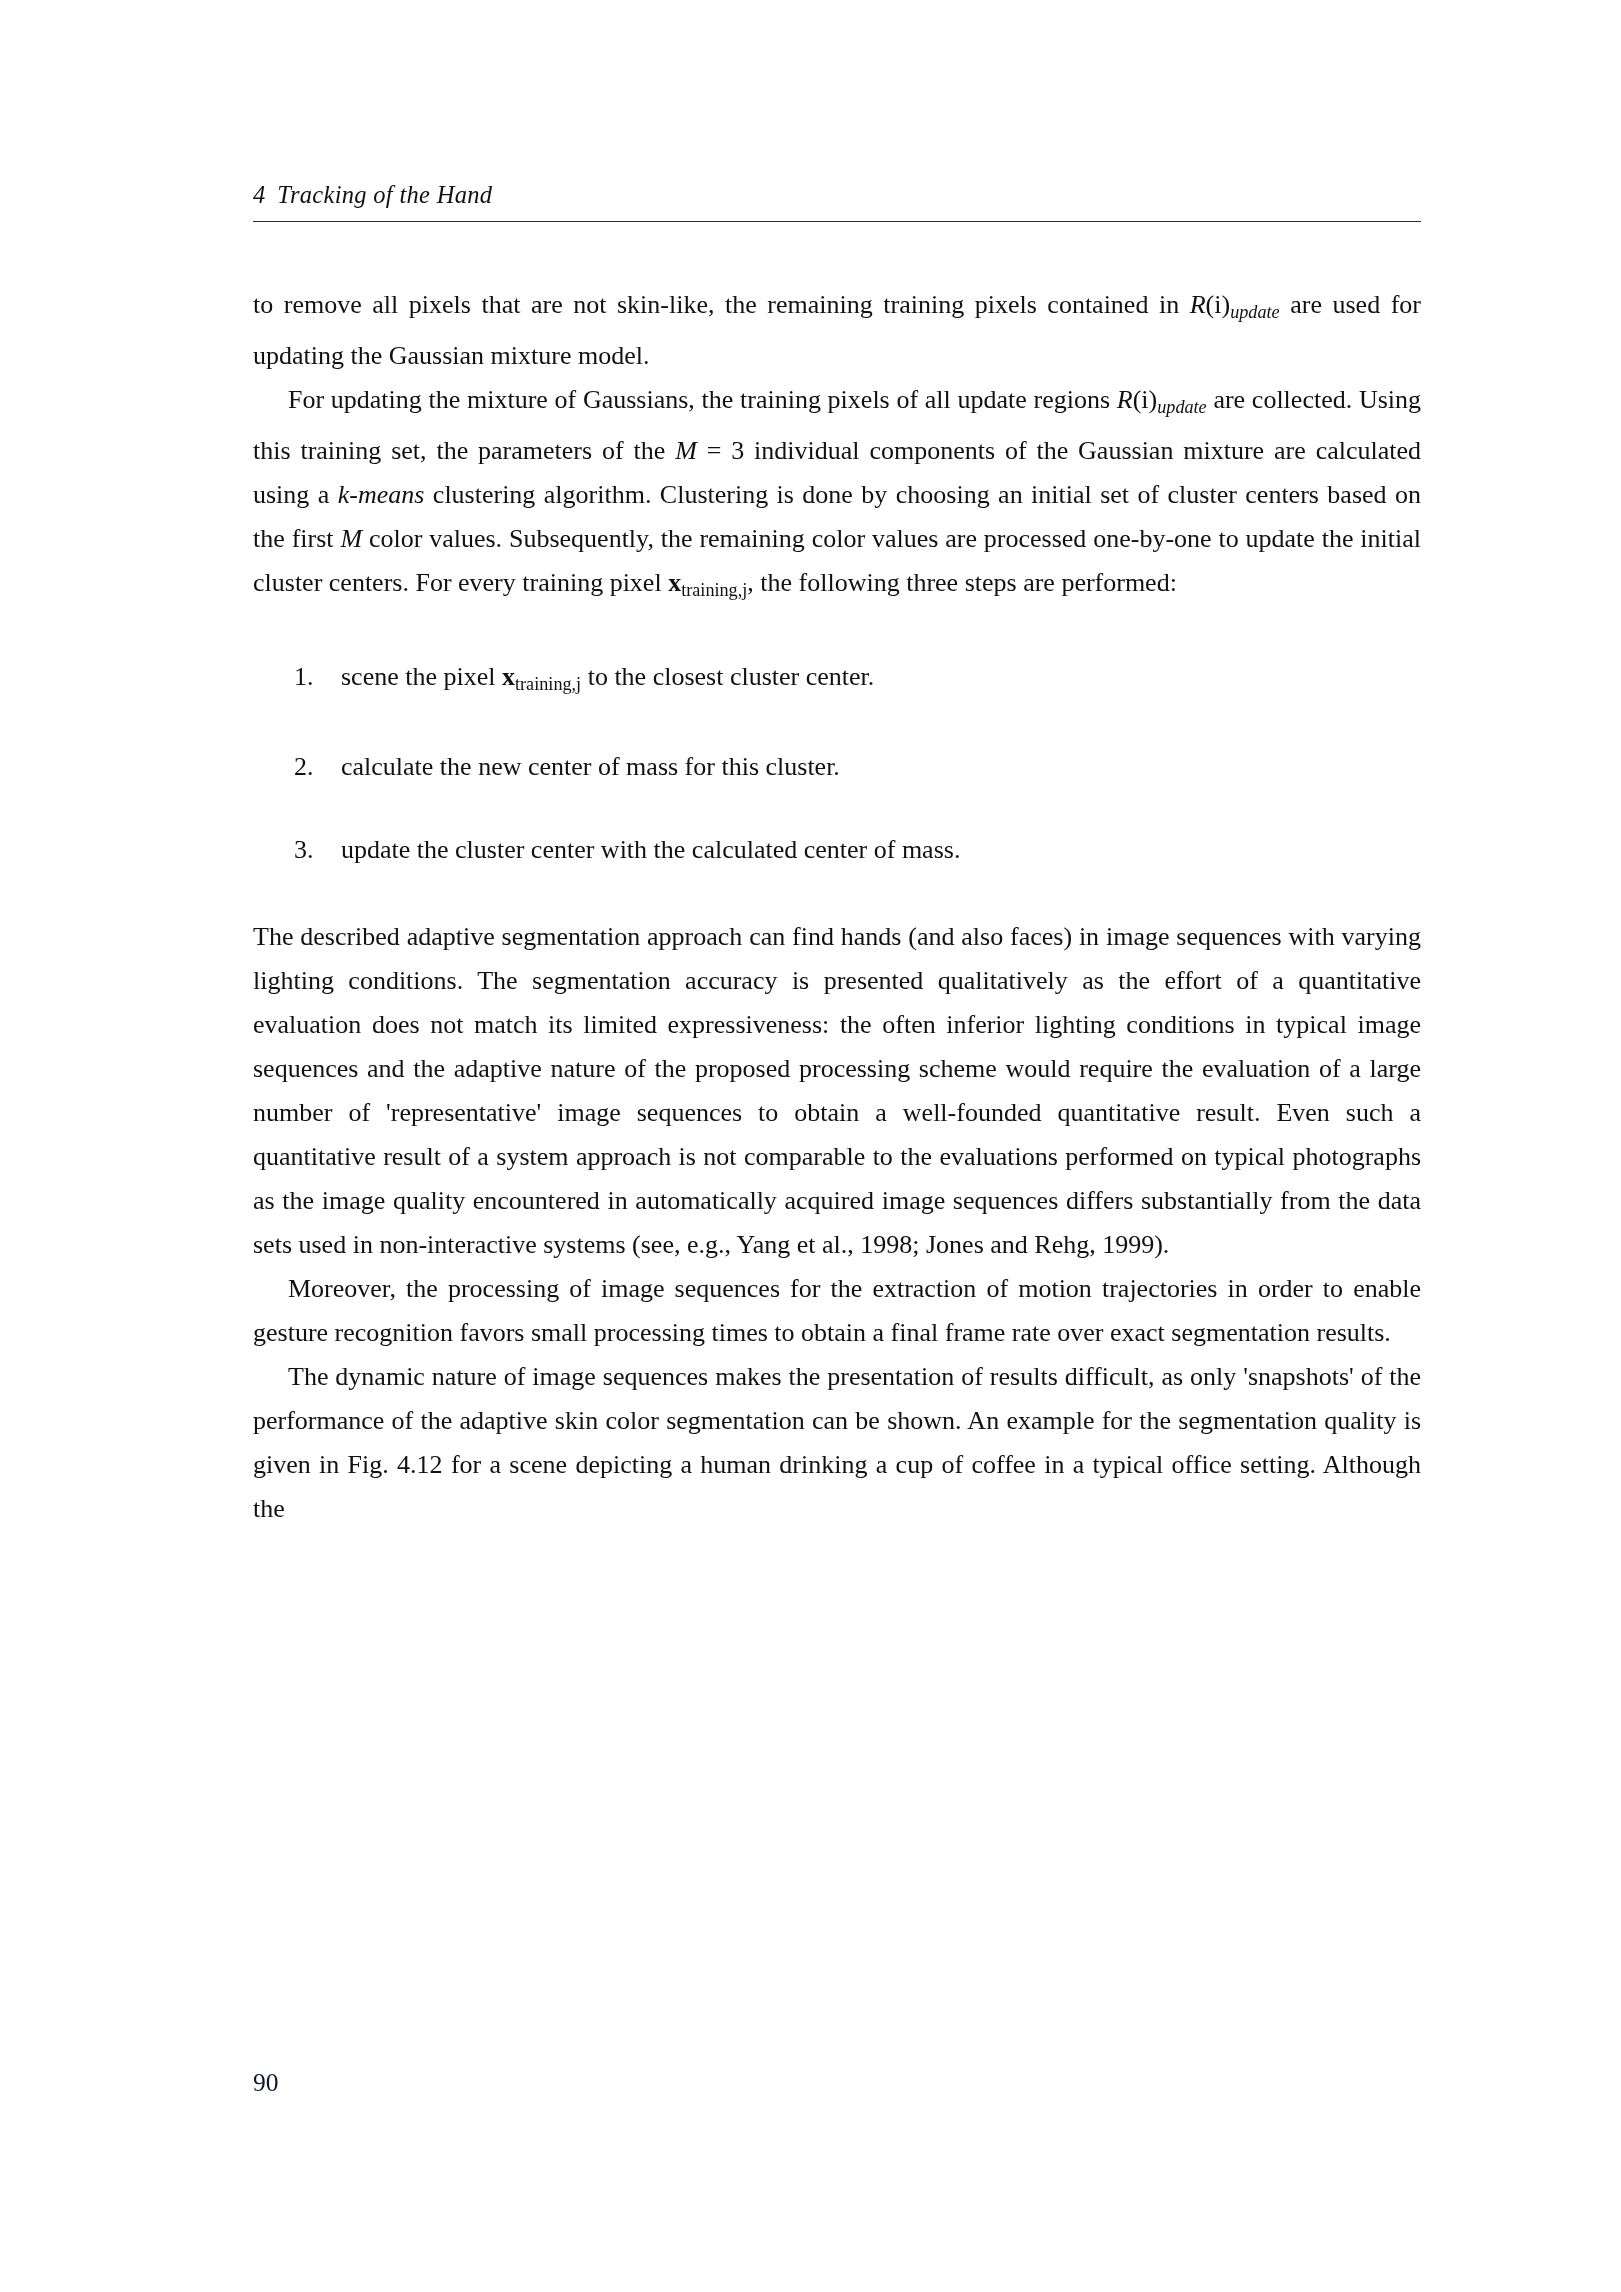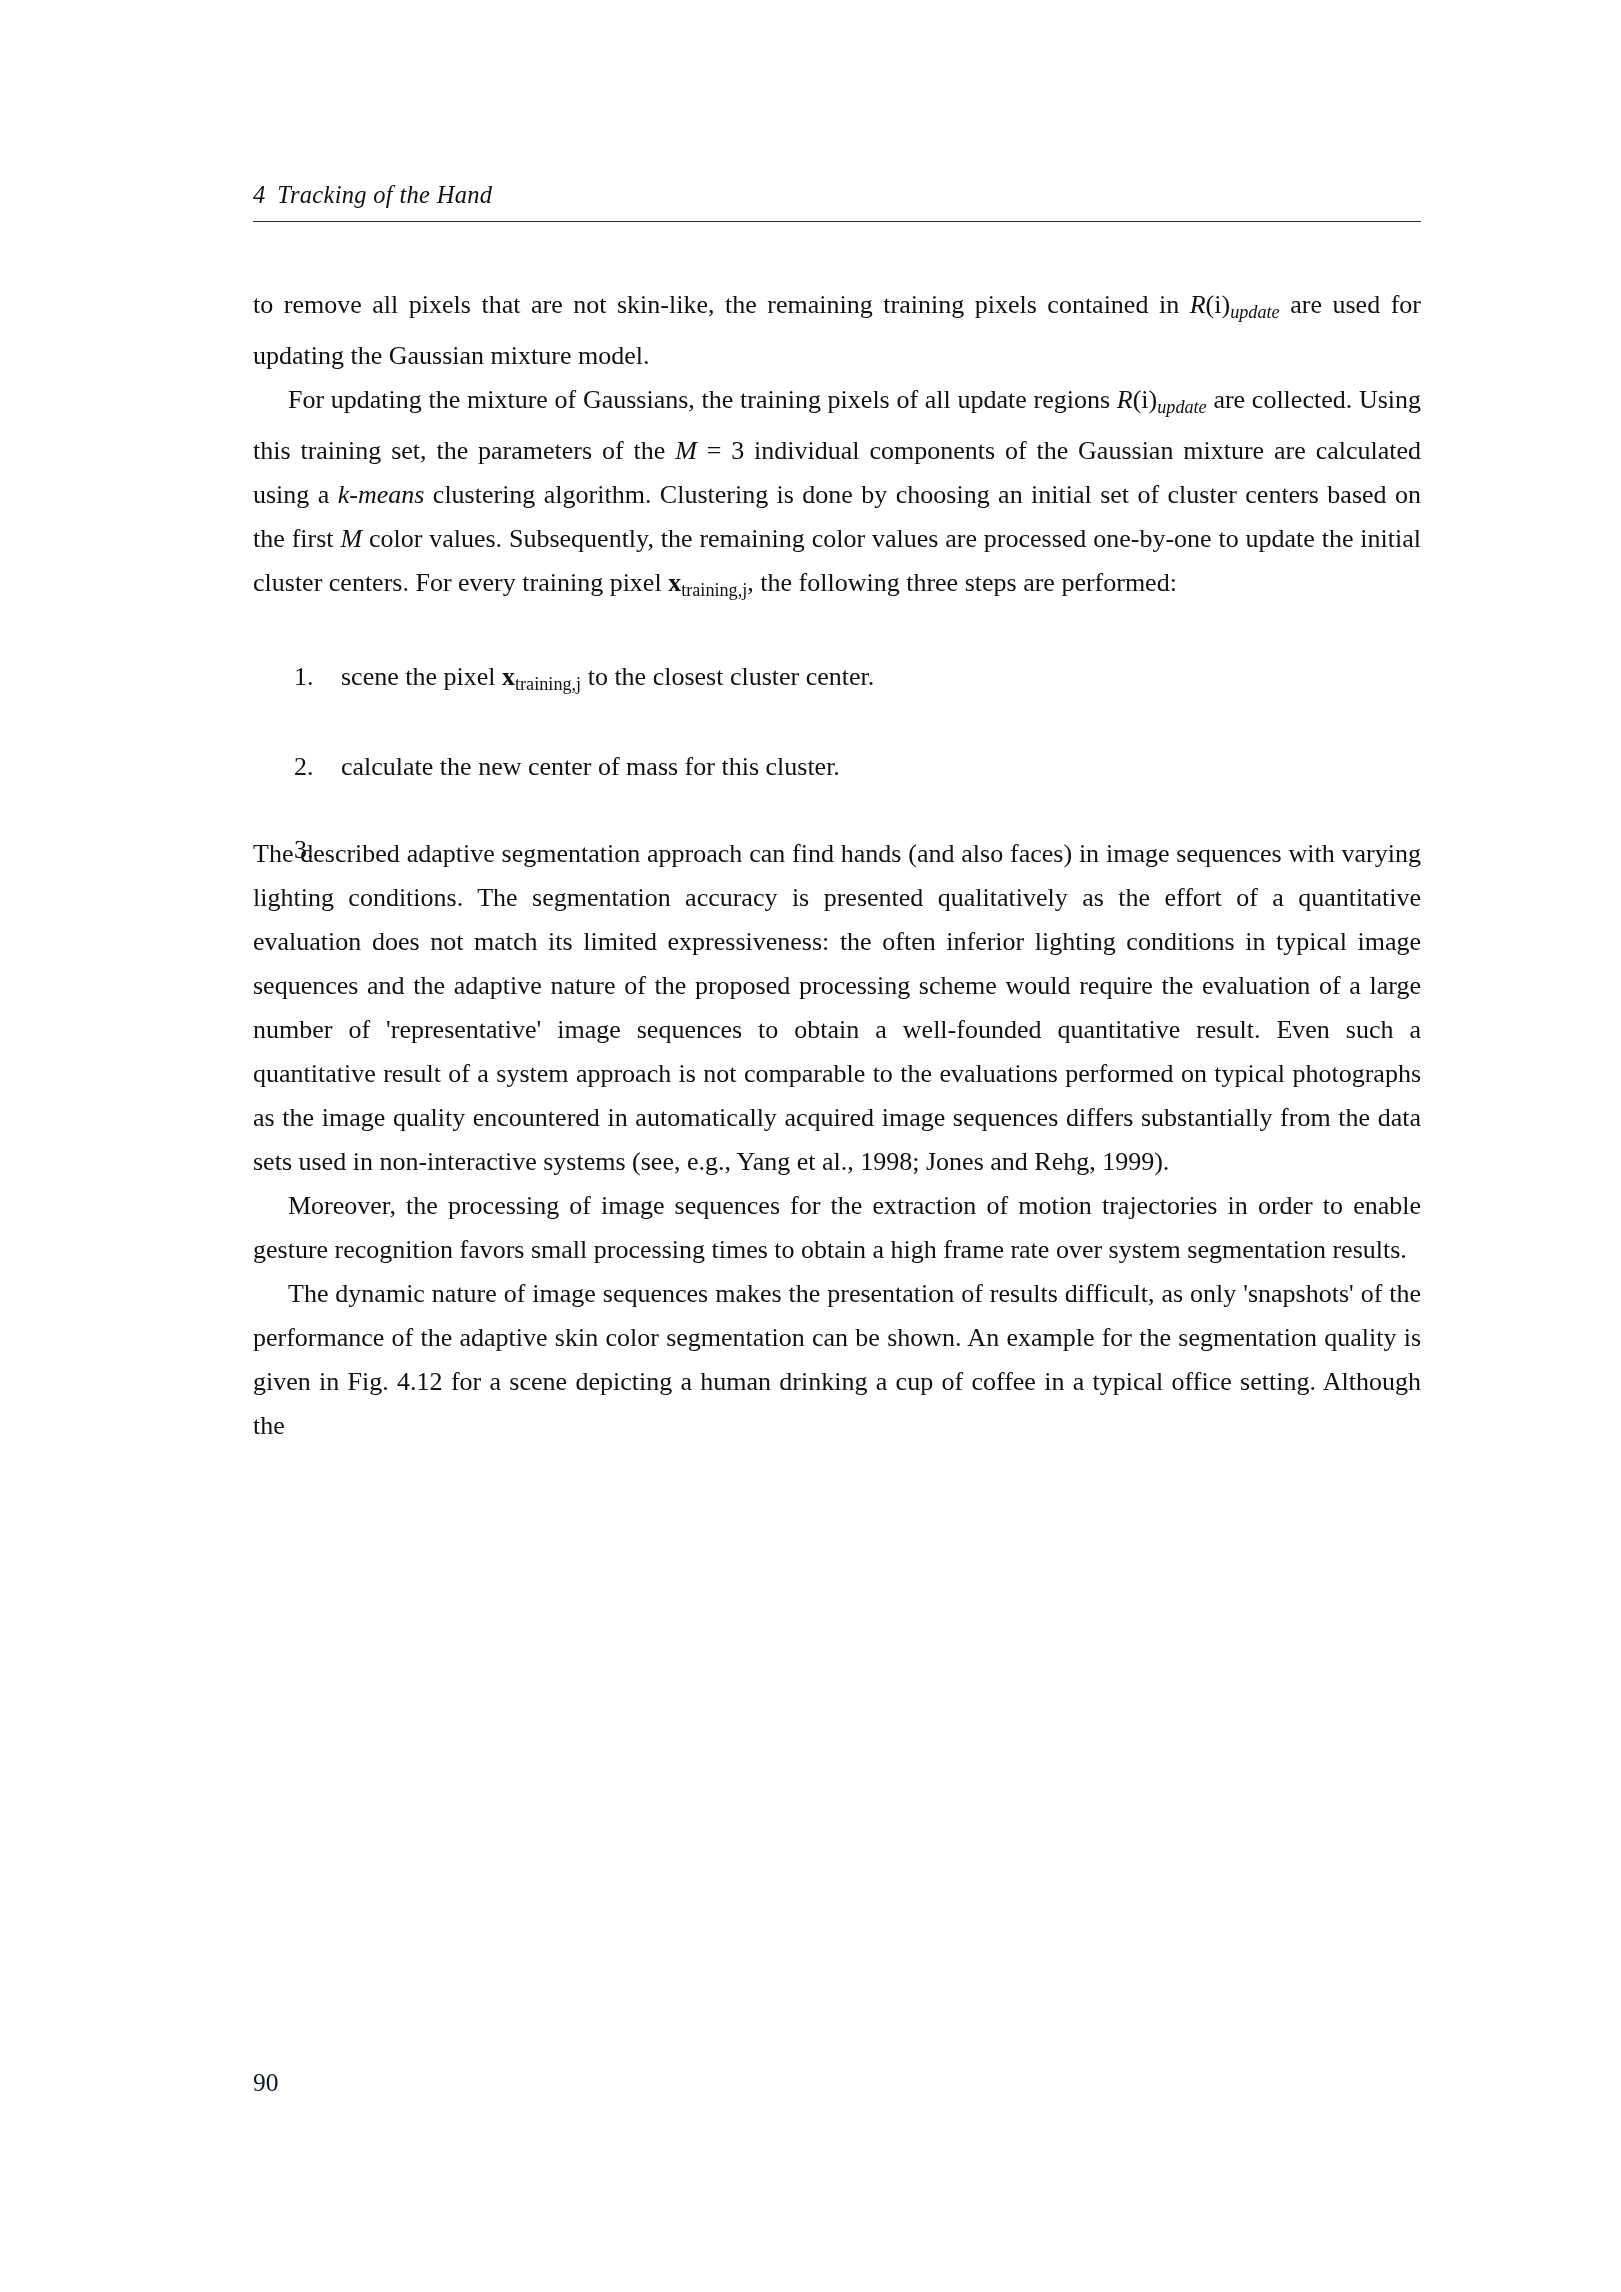--- a/index.html
+++ b/index.html
@@ -135,28 +135,28 @@
     <p class="indent"><span>For updating the mixture of Gaussians, the training pixels of all update regions </span><span class="math"><span>R</span><span class="mathup">(i)</span><span class="sub">update</span></span><span> are collected.  Using this training set, the parameters of the </span><span class="math">M</span><span class="mathup"> = 3</span><span> individual components of the Gaussian mixture are calculated using a </span><span class="math">k-means</span><span> clustering algorithm.  Clustering is done by choosing an initial set of cluster centers based on the first </span><span class="math">M</span><span> color values.  Subsequently, the remaining color values are processed one-by-one to update the initial cluster centers.  For every training pixel </span><span><span class="bold-it">x</span><span class="sub">training,j</span></span><span>, the following three steps are performed:</span></p>
 
     <ol class="steps">
       <li>
         <span class="marker">1.</span><span>scene the pixel </span><span><span class="bold-it">x</span><span class="sub">training,j</span></span><span> to the closest cluster center.</span>
       </li>
       <li>
         <span class="marker">2.</span><span>calculate the new center of mass for this cluster.</span>
       </li>
       <li>
-        <span class="marker">3.</span>
+        <span class="marker">3.</span><span>update the cluster center with the calculated center of mass.</span>
       </li>
     </ol>
 
 
 
     <p>The described adaptive segmentation approach can find hands (and also faces) in image sequences with varying lighting conditions.  The segmentation accuracy is presented qualitatively as the effort of a quantitative evaluation does not match its limited expressiveness: the often inferior lighting conditions in typical image sequences and the adaptive nature of the proposed processing scheme would require the evaluation of a large number of 'representative' image sequences to obtain a well-founded quantitative result.  Even such a quantitative result of a system approach is not comparable to the evaluations performed on typical photographs as the image quality encountered in automatically acquired image sequences differs substantially from the data sets used in non-interactive systems (see, e.g., Yang et al., 1998; Jones and Rehg, 1999).</p>
-    <p class="indent">Moreover, the processing of image sequences for the extraction of motion trajectories in order to enable gesture recognition favors small processing times to obtain a high frame rate over system segmentation results.</p>
+    <p class="indent">Moreover, the processing of image sequences for the extraction of motion trajectories in order to enable gesture recognition favors small processing times to obtain a final frame rate over exact segmentation results.</p>
     <p class="indent">The dynamic nature of image sequences makes the presentation of results difficult, as only 'snapshots' of the performance of the adaptive skin color segmentation can be shown.  An example for the segmentation quality is given in Fig. 4.12 for a scene depicting a human drinking a cup of coffee in a typical office setting.  Although the</p>
 
   </div>
 
   <div class="pagenum">90</div>
 
 </div>
 
 
 </body></html>

